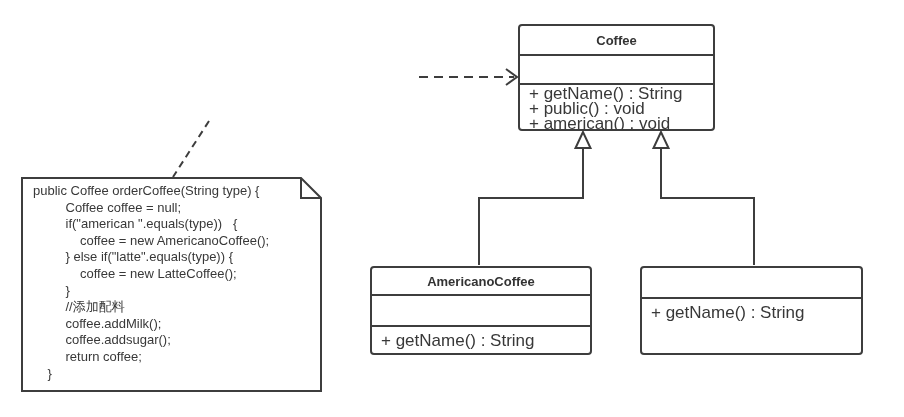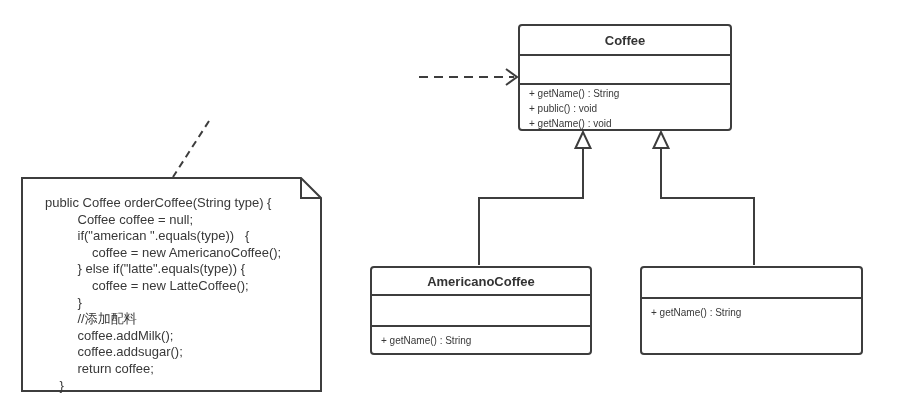--- a/index.html
+++ b/index.html
@@ -31,32 +31,32 @@
     font-size:13px;
     text-align:center;
     display:flex;align-items:center;justify-content:center;
     color:#333;
   }
   .uml-attrs{
     border-bottom:2px solid var(--line);
   }
   .uml-methods{
     padding:1px 8px 0 9px;
-    font-size:10px;
+    font-size:17px;
   }
   .uml-methods .m{
     line-height:15px;
     white-space:nowrap;
   }
   .uml-methods.single .m{line-height:26px;}
   .note-code{
     position:absolute;
     left:33px;top:183px;
     width:286px;
-    margin:12px;
+    margin:0;
     font-family:"Liberation Sans","DejaVu Sans",sans-serif;
     font-size:13px;
     line-height:16.6px;
     white-space:pre;
     color:var(--text);
   }
 </style>
 </head>
 <body>
 
@@ -73,27 +73,27 @@
     <path d="M583,132 L575.5,148 L590.5,148 Z" stroke="#3d3d3d" stroke-width="2" fill="#ffffff"></path>
 
     <path d="M754,265 V198 H661 V149" stroke="#3d3d3d" stroke-width="2" fill="none"></path>
     <path d="M661,132 L653.5,148 L668.5,148 Z" stroke="#3d3d3d" stroke-width="2" fill="#ffffff"></path>
 
     <path d="M22,178 H301 L321,198 V391 H22 Z" stroke="#3d3d3d" stroke-width="2" fill="#ffffff"></path>
     <path d="M301,178 V198 H321" stroke="#3d3d3d" stroke-width="2" fill="none"></path>
   </svg>
 
 
-  <div class="uml-class" style="left:518px;top:24px;width:214px;height:107px">
+  <div class="uml-class" style="left:518px;top:24px;width:197px;height:107px">
     <div class="uml-title" style="height:28px">Coffee</div>
     <div class="uml-attrs" style="height:27px"></div>
     <div class="uml-methods">
       <div class="m">+ getName() : String</div>
       <div class="m">+ public() : void</div>
-      <div class="m">+ getName() : void</div>
+      <div class="m">+ american() : void</div>
     </div>
   </div>
 
   <div class="uml-class" style="left:370px;top:266px;width:222px;height:89px">
     <div class="uml-title" style="height:26px">AmericanoCoffee</div>
     <div class="uml-attrs" style="height:29px"></div>
     <div class="uml-methods single">
       <div class="m">+ getName() : String</div>
     </div>
   </div>

